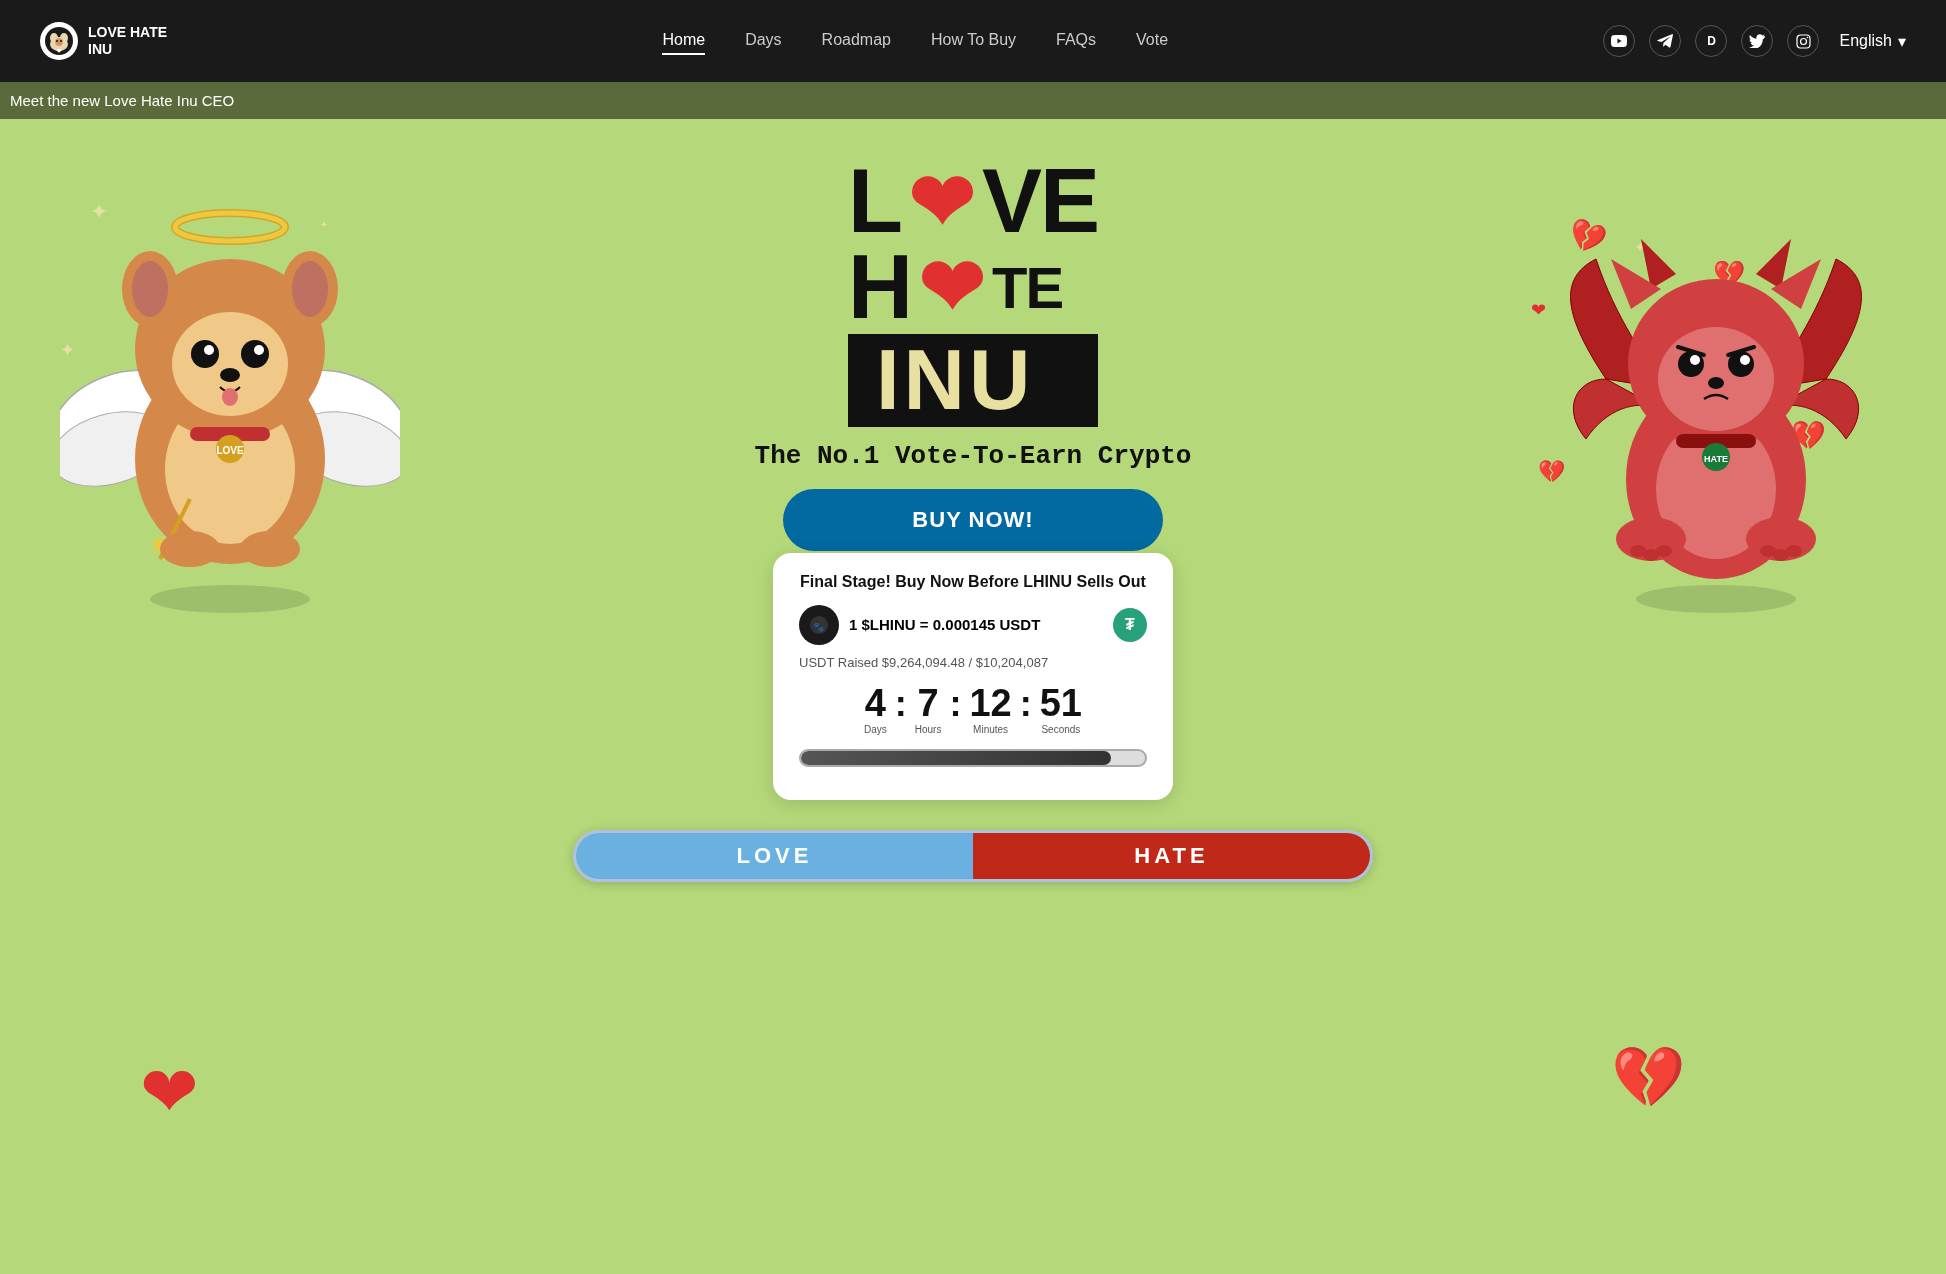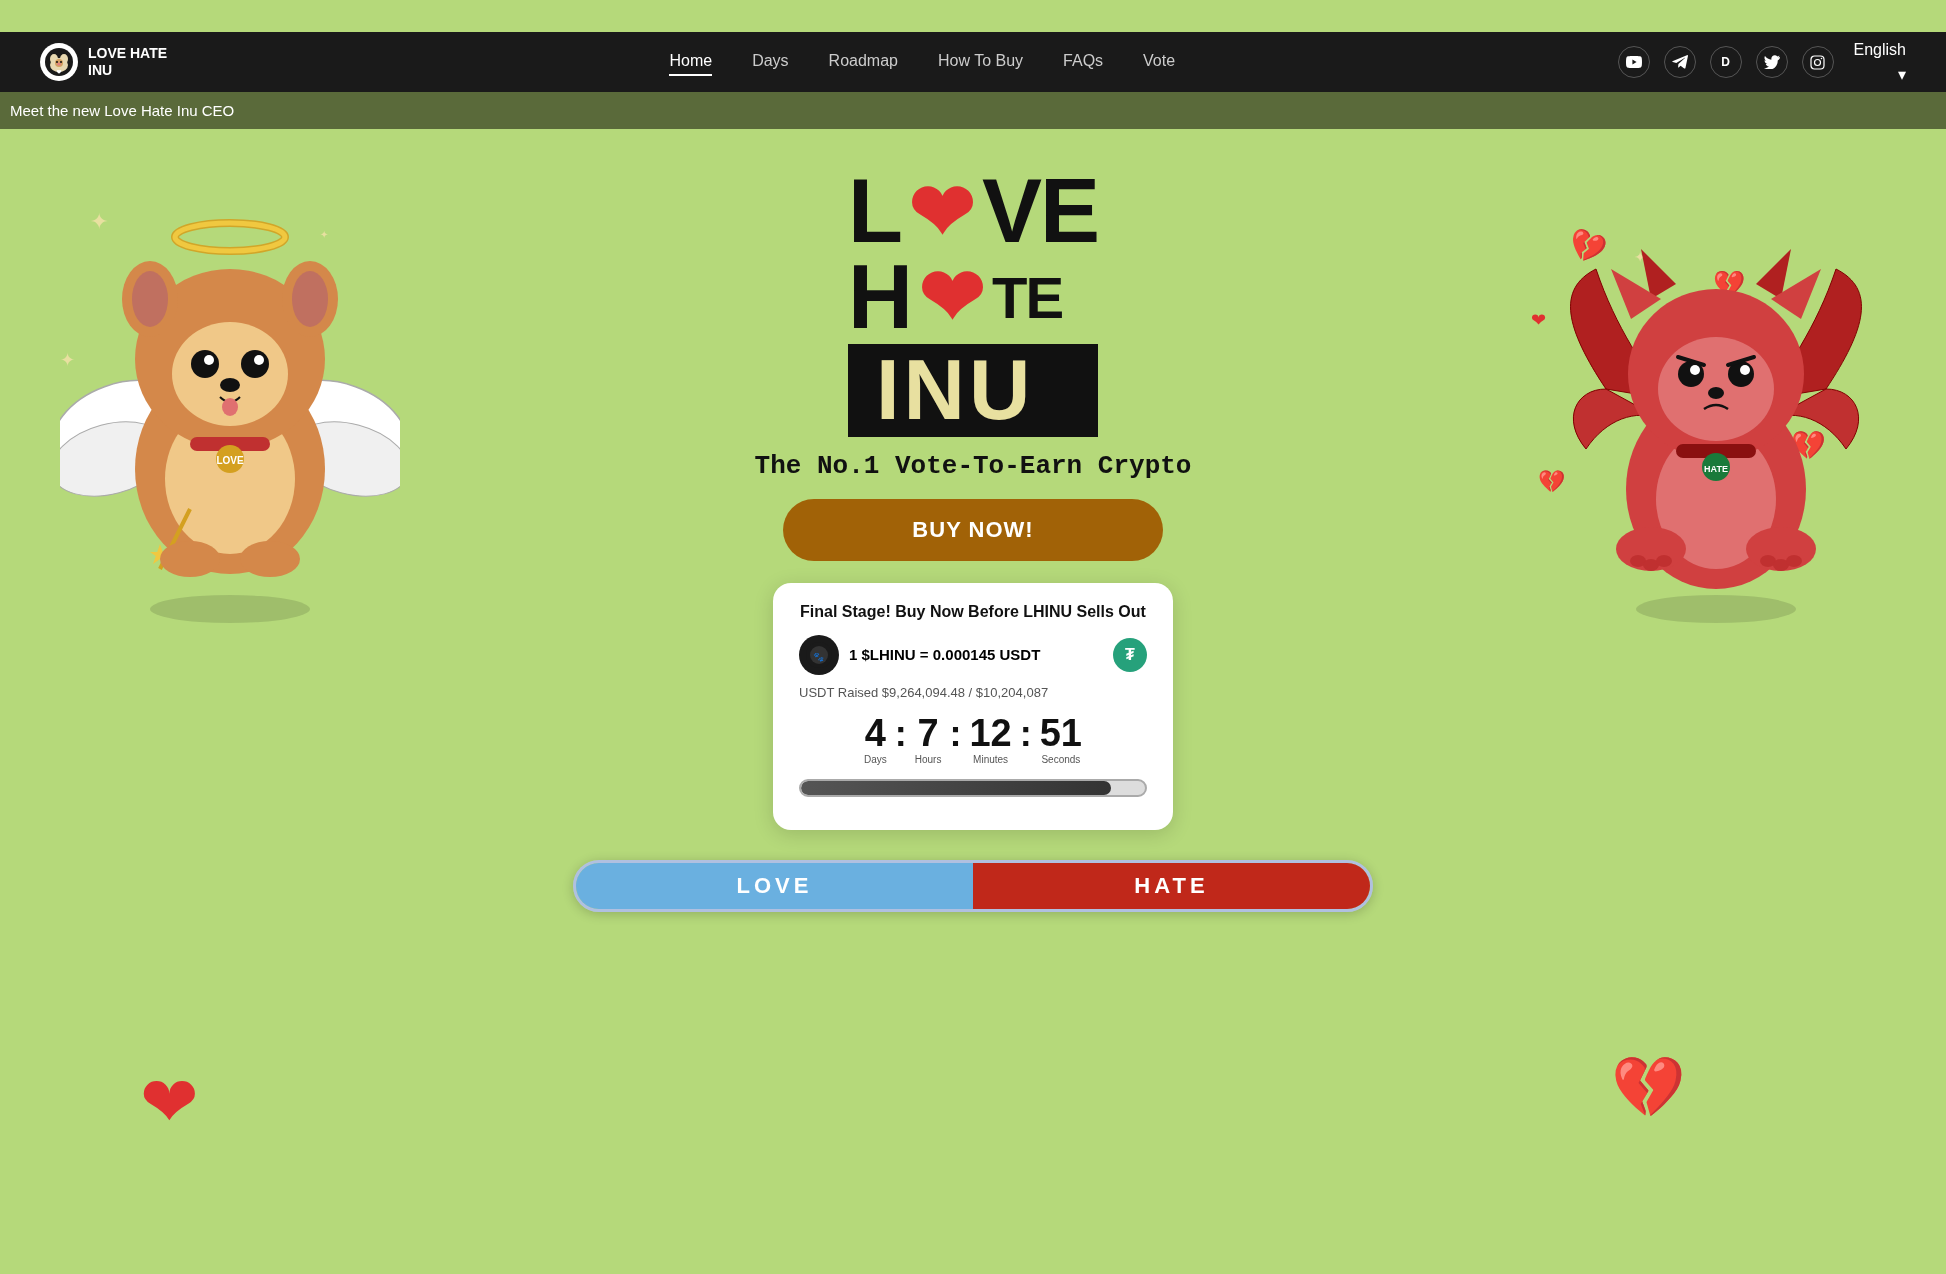--- a/index.html
+++ b/index.html
@@ -4,24 +4,23 @@
   <style>
     * { margin: 0; padding: 0; box-sizing: border-box; }
     body { font-family: 'Arial', sans-serif; background: #b5d97a; overflow-x: hidden; }
 
     
     .navbar {
       background: #1a1a1a;
       display: flex;
       align-items: center;
       padding: 0 40px;
-      height: 60px;
+      height: 82px;
       position: relative;
       z-index: 100;
-      margin-top: 32px;
     }
     .logo-area {
       display: flex;
       align-items: center;
       gap: 10px;
       color: white;
       font-weight: bold;
       font-size: 14px;
       line-height: 1.2;
       margin-right: 60px;
@@ -71,23 +70,22 @@
       font-size: 14px;
       cursor: pointer;
     }
     .lang-select {
       color: white;
       background: transparent;
       border: none;
       font-size: 16px;
       cursor: pointer;
       display: flex;
-      align-items: flex-end;
+      align-items: center;
       gap: 6px;
-      flex-direction: column;
     }
 
     
     .announcement {
       background: #5a6a3a;
       color: white;
       text-align: left;
       padding: 10px;
       font-size: 15px;
     }
@@ -183,31 +181,31 @@
 
     .tagline {
       font-size: 26px;
       font-weight: bold;
       color: #111;
       margin: 14px 0 18px;
       font-family: Liberation Mono, monospace;
     }
 
     .buy-btn {
-      background: #a16207;
+      background: #0369a1;
       color: white;
       border: none;
       border-radius: 50px;
       padding: 18px 80px;
       font-size: 22px;
       font-weight: bold;
       letter-spacing: 1px;
       cursor: pointer;
       width: 380px;
-      margin-bottom: 22px;
+      margin-bottom: 2px;
     }
 
     
     .presale-card {
       background: white;
       border-radius: 18px;
       padding: 20px 26px 33px;
       width: 400px;
       box-shadow: 0 4px 20px rgba(0,0,0,0.15);
     }

